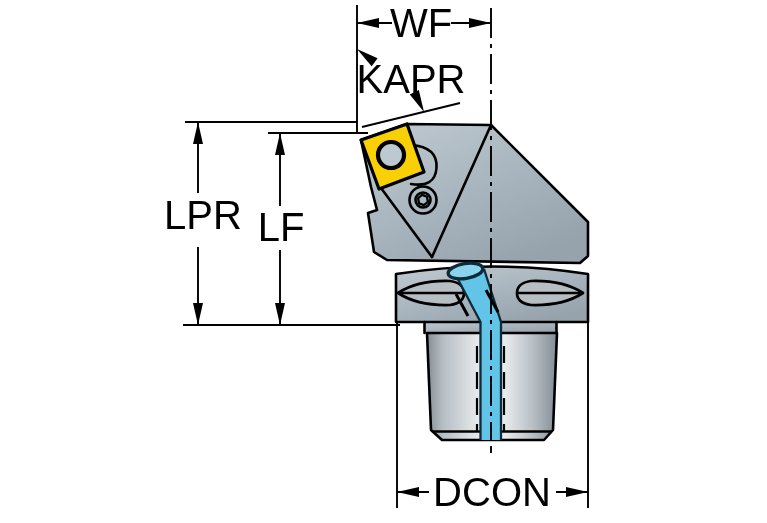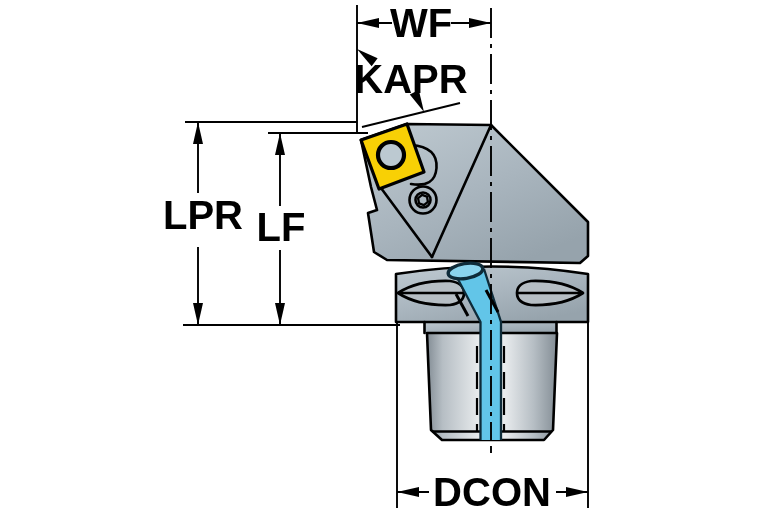--- a/index.html
+++ b/index.html
@@ -1,16 +1,16 @@
 <!DOCTYPE html>
 <html><head>
 <meta charset="utf-8">
 <style>
   html,body{margin:0;padding:0;background:#fff;}
-  #stage{position:relative;width:767px;height:523px;background:#fff;overflow:hidden;font-weight:bold;}
+  #stage{position:relative;width:767px;height:523px;background:#fff;overflow:hidden;}
   svg{position:absolute;left:0;top:0;}
   .lbl{font-family:"Liberation Sans",sans-serif;font-size:40px;fill:#000;text-anchor:middle;}
   .outline{stroke:#000;stroke-width:2.6;stroke-linejoin:round;}
   .inner-line{stroke:#000;stroke-width:2.6;fill:none;stroke-linecap:round;}
   .ann{stroke:#000;stroke-width:1.9;fill:none;}
   .arrow{fill:#000;stroke:none;}
   .screwline{stroke:#000;stroke-width:2.7;stroke-linejoin:round;}
   .coolant-edge{stroke-width:2.3;fill:none;}
   .hidden-dash{stroke:#000;stroke-width:2.2;stroke-dasharray:17 9;fill:none;}
   .centerline{stroke:#000;stroke-width:1.9;stroke-dasharray:30 6 4 6;fill:none;}

